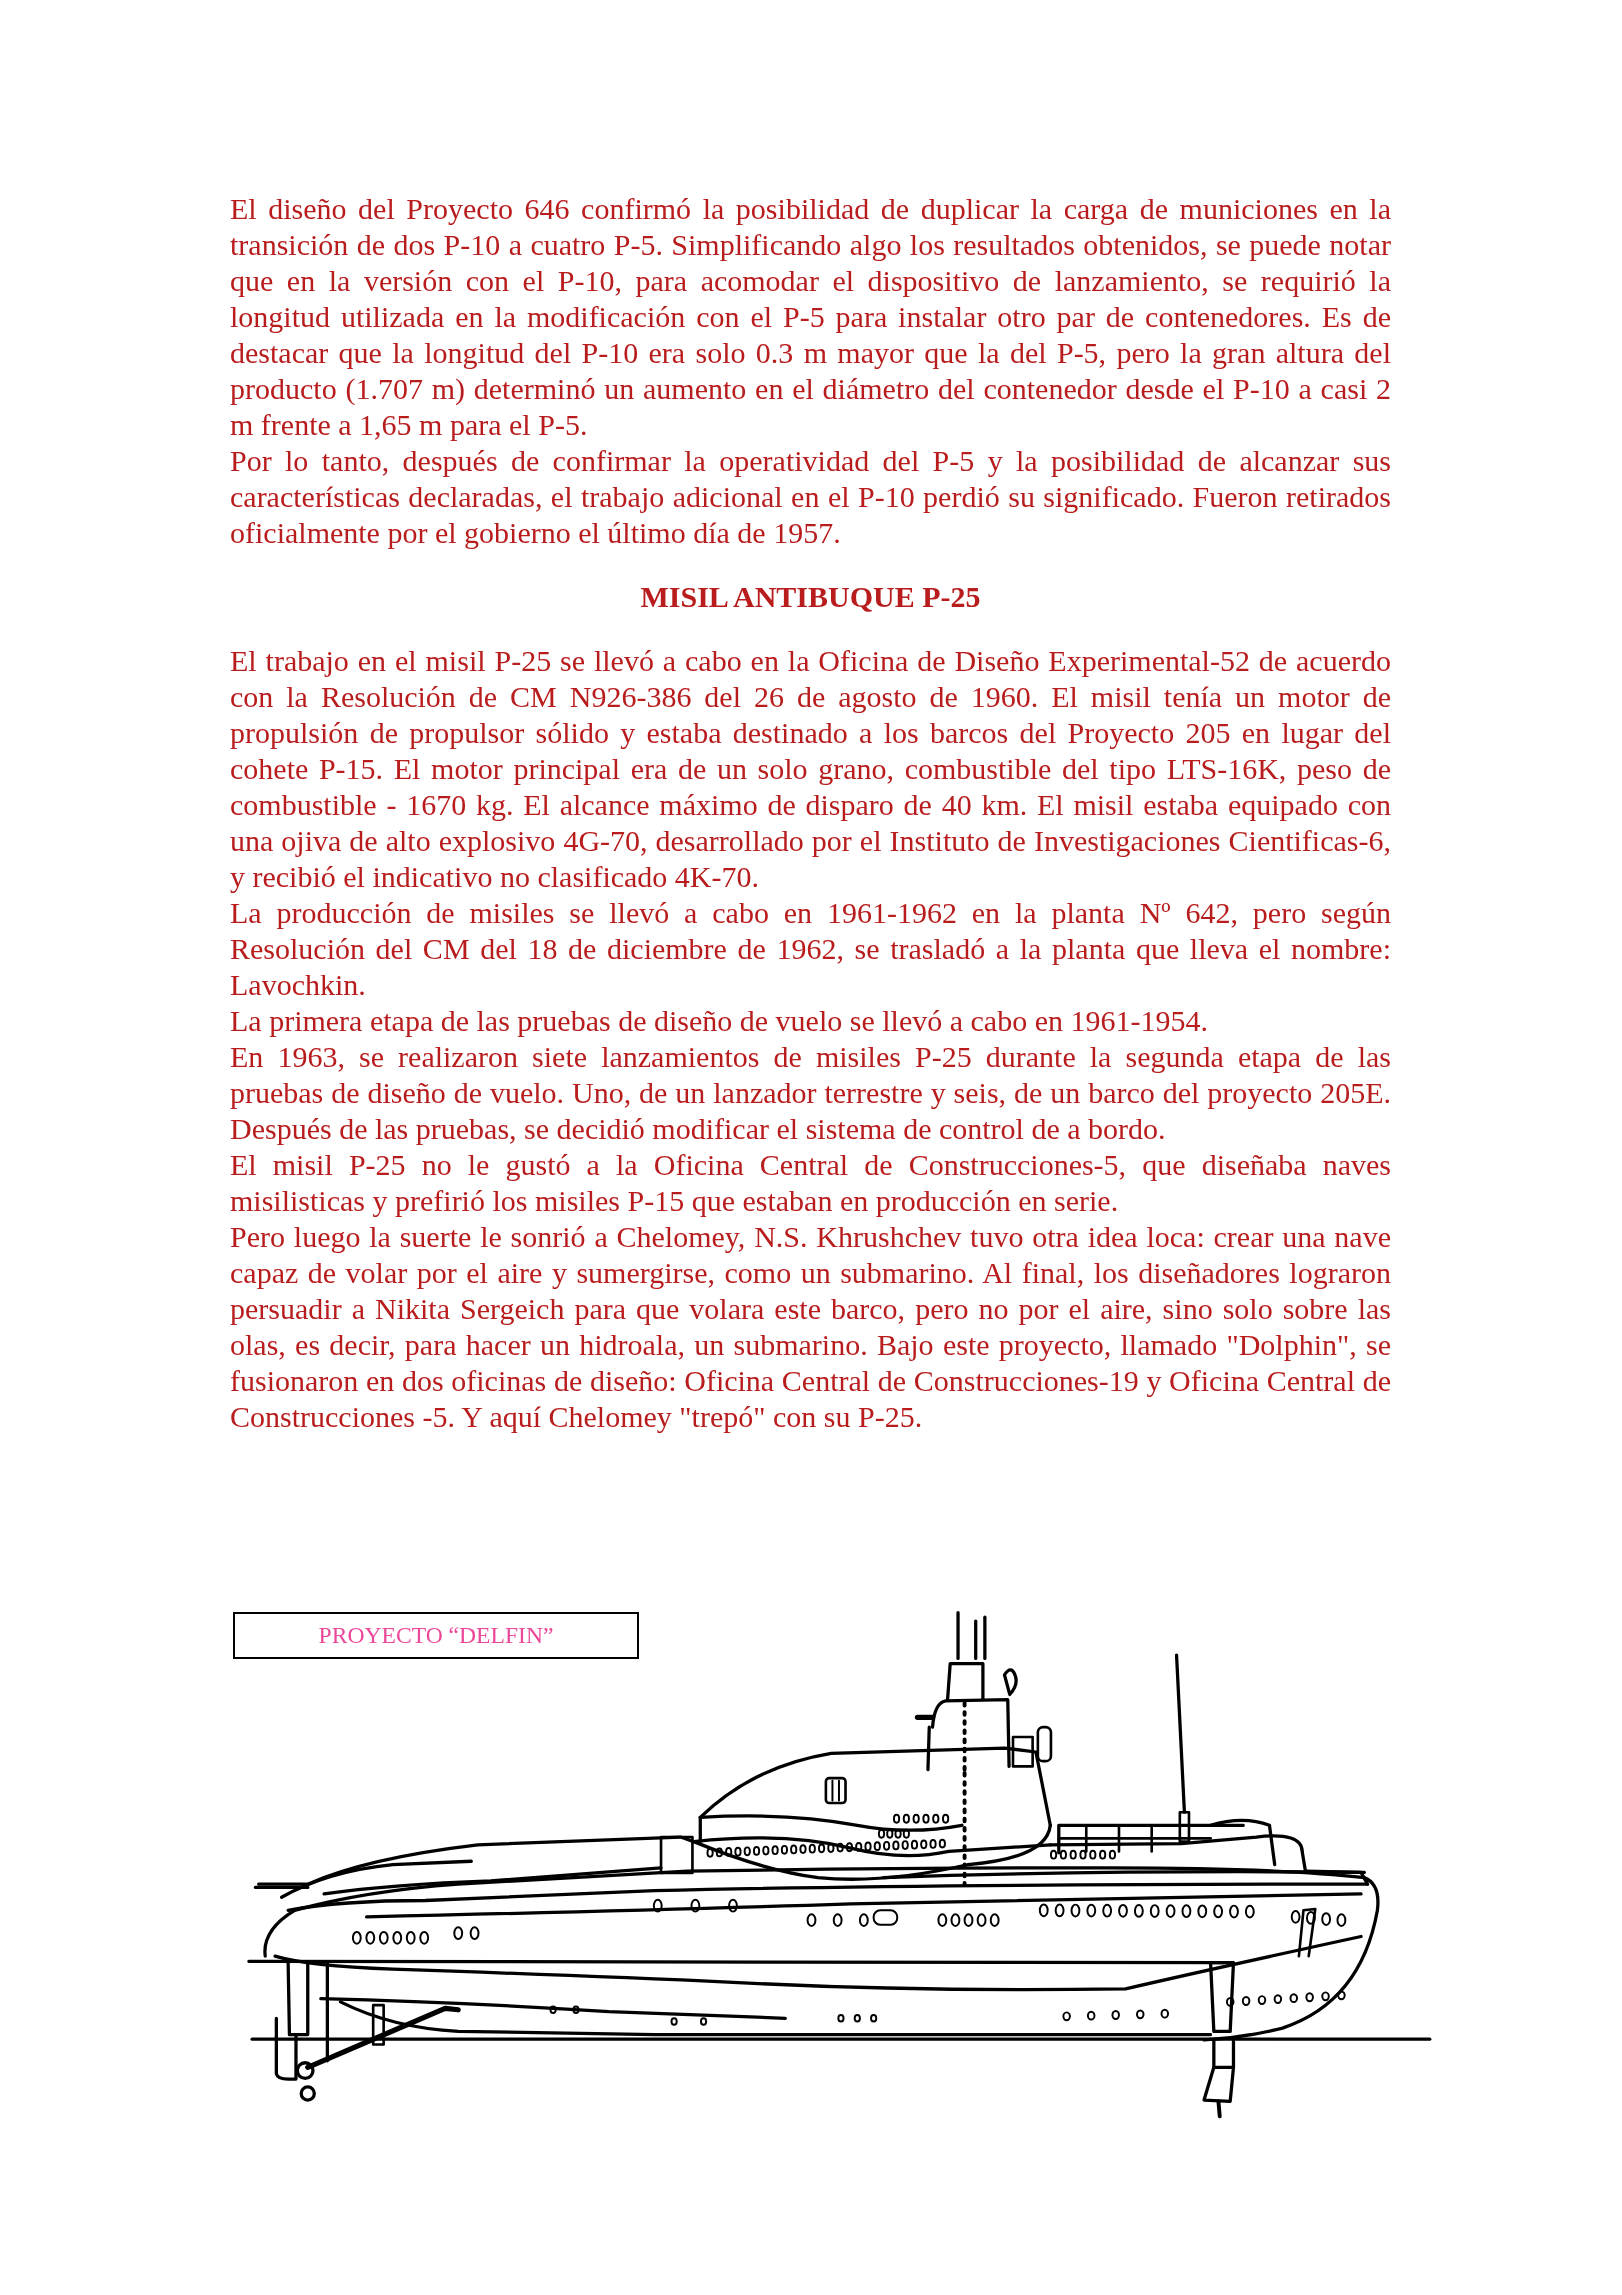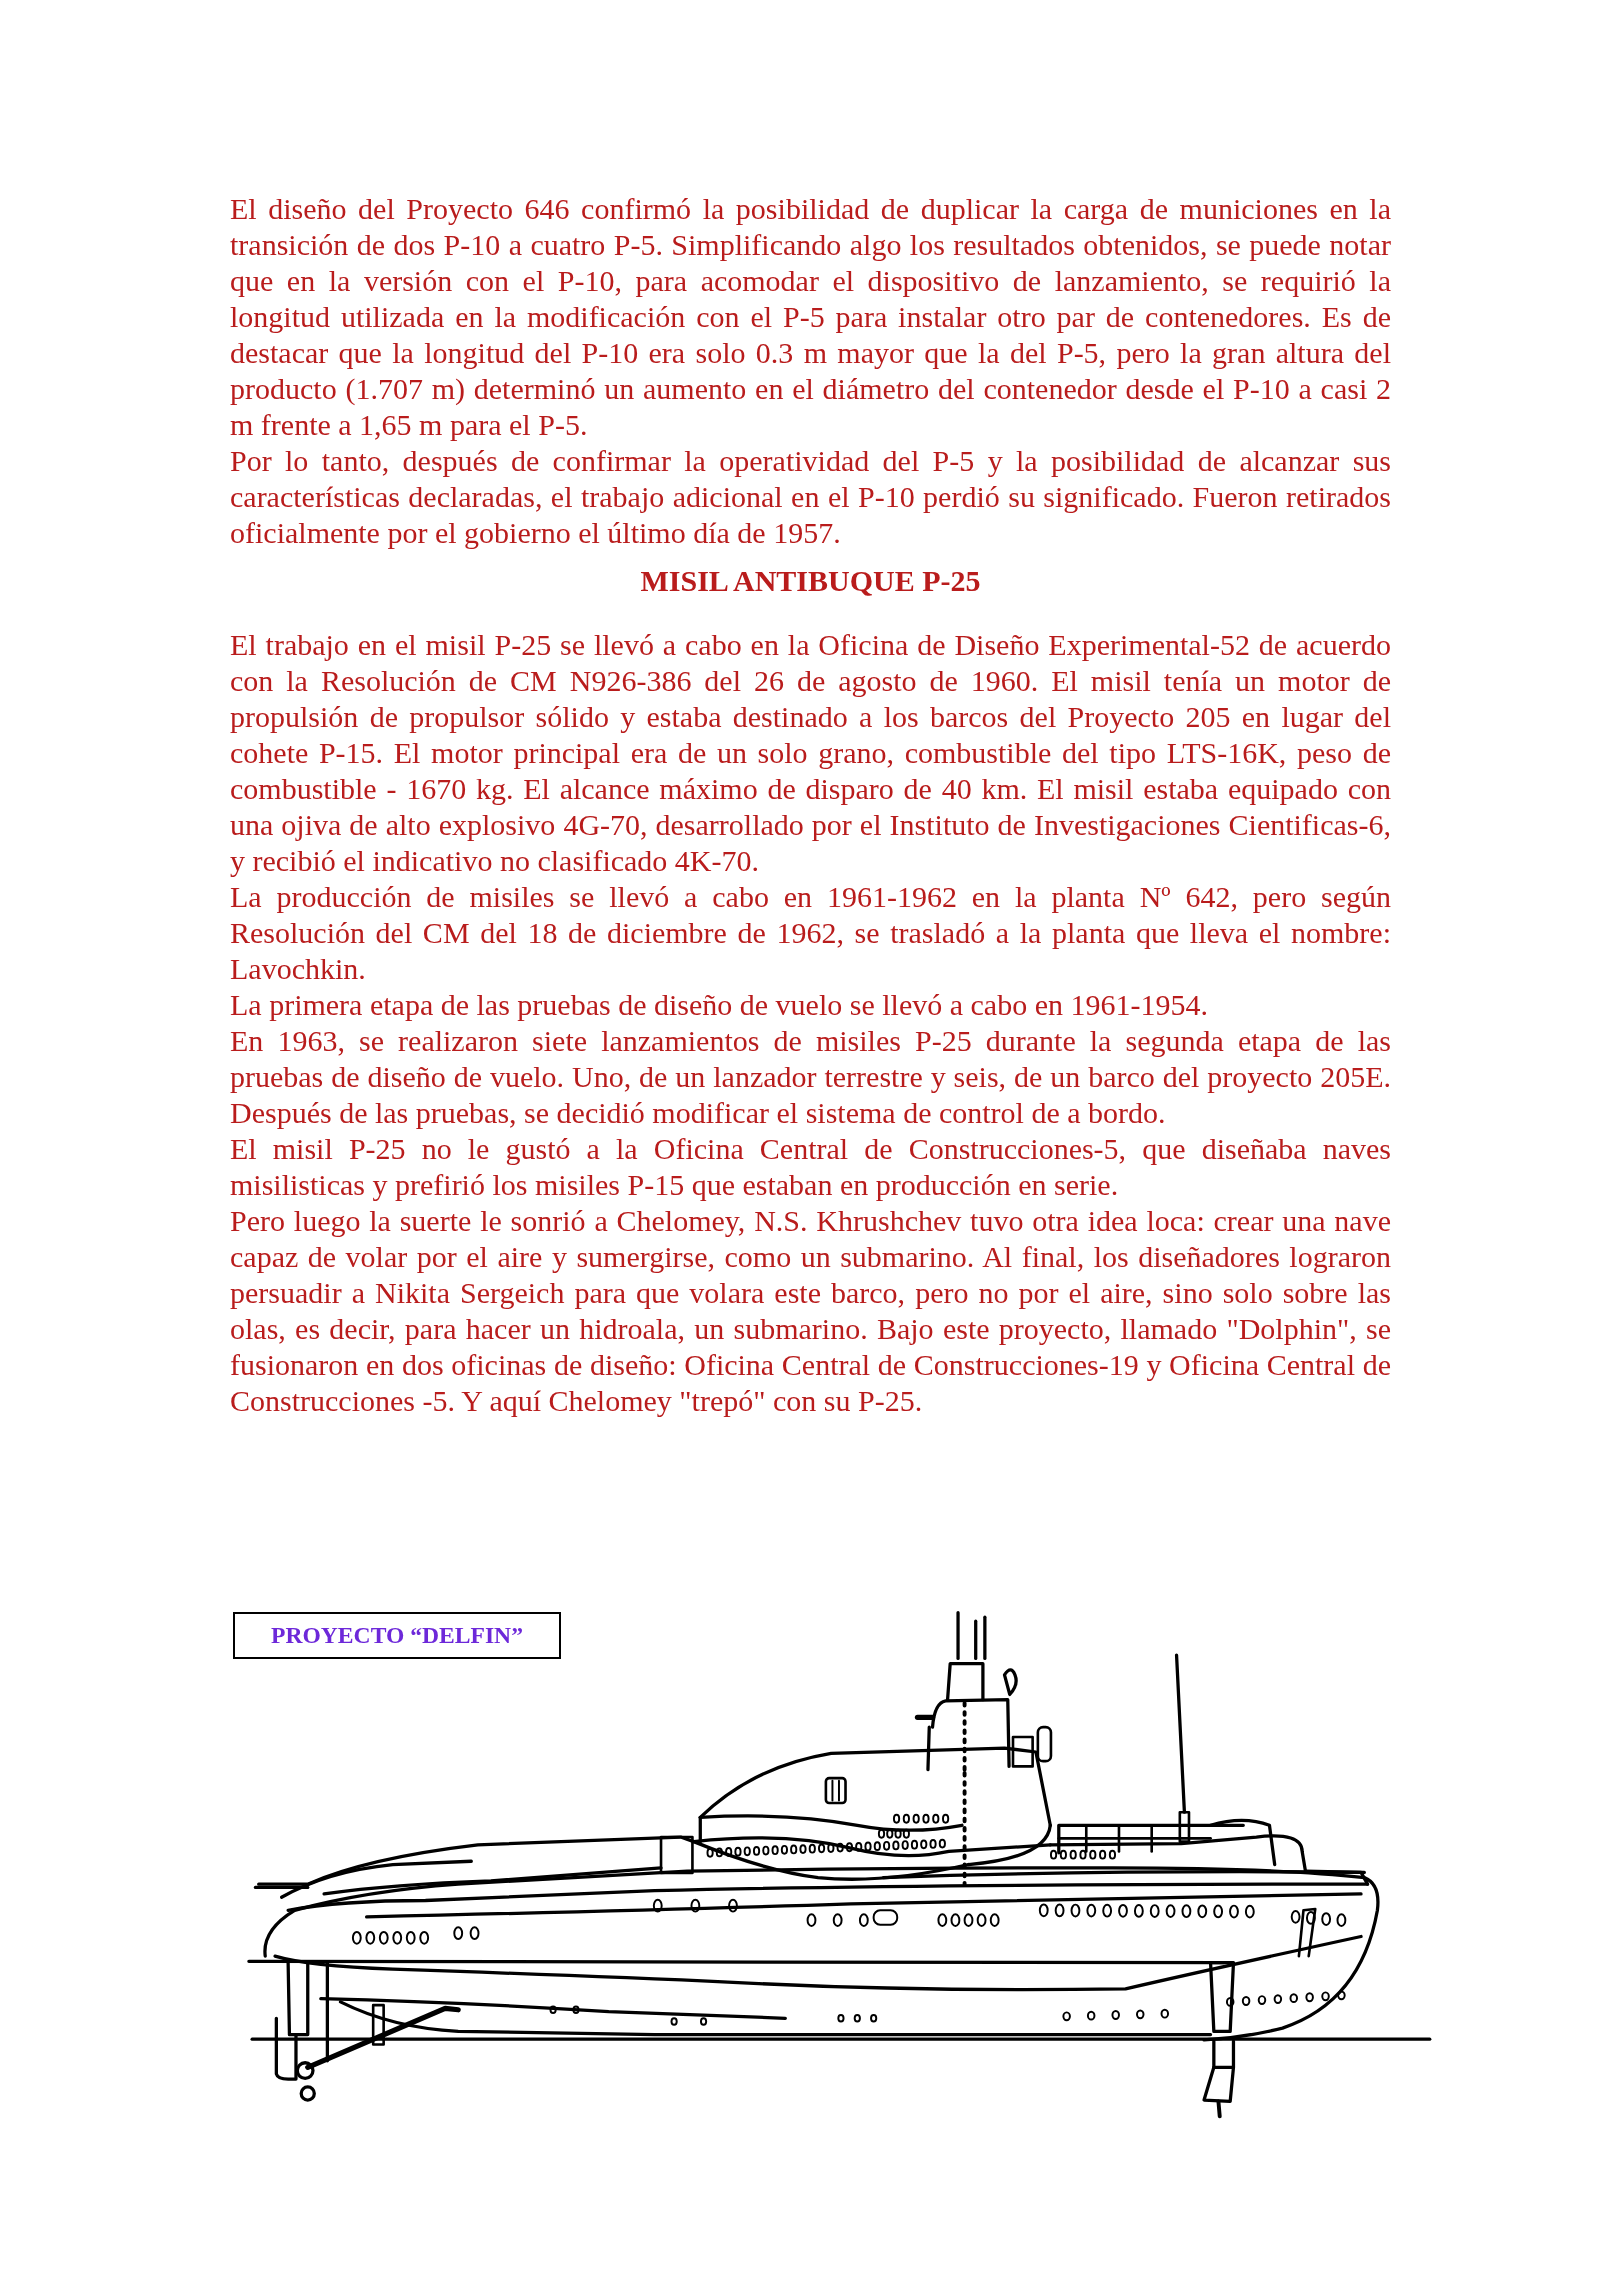--- a/index.html
+++ b/index.html
@@ -5,29 +5,29 @@
   html, body { margin: 0; padding: 0; background: #ffffff; }
   body { width: 1623px; height: 2295px; position: relative; overflow: hidden; }
   .page { position: absolute; left: 0; top: 0; width: 1623px; height: 2295px; background: #ffffff; }
   .text-col {
     position: absolute; left: 230px; top: 191px; width: 1161px;
     font-family: "Liberation Serif", "DejaVu Serif", serif;
     font-size: 30px; line-height: 36px; color: #b91c1c;
   }
   .para { margin: 0; text-align: justify; text-align-last: left; }
   .heading {
-    margin: 12px 0 28px 0; text-align: center; font-weight: bold;
+    margin: 28px 0 28px 0; text-align: center; font-weight: bold;
     font-size: 30px; line-height: 36px;
   }
   .label-box {
-    position: absolute; left: 233px; top: 1612px; width: 328px; height: 47px;
+    position: absolute; left: 233px; top: 1612px; width: 406px; height: 47px;
     border: 2px solid #000; box-sizing: border-box; background: #fff;
     display: flex; align-items: center; justify-content: center;
-    font-family: "Liberation Serif", "DejaVu Serif", serif; font-weight: bold;
-    font-size: 23.6px; color: #6d28d9;
+    font-family: "Liberation Serif", "DejaVu Serif", serif; font-weight: normal;
+    font-size: 23.6px; color: #ec4899;
   }
   .figure { position: absolute; left: 0; top: 0; width: 1623px; height: 2295px; pointer-events: none; }
   .figure svg { position: absolute; left: 0; top: 0; }
 </style>
 </head>
 <body>
 
 <div class="page">
   <div class="text-col">
     <p class="para">El diseño del Proyecto 646 confirmó la posibilidad de duplicar la carga de municiones en la transición de dos P-10 a cuatro P-5. Simplificando algo los resultados obtenidos, se puede notar que en la versión con el P-10, para acomodar el dispositivo de lanzamiento, se requirió la longitud utilizada en la modificación con el P-5 para instalar otro par de contenedores. Es de destacar que la longitud del P-10 era solo 0.3 m mayor que la del P-5, pero la gran altura del producto (1.707 m) determinó un aumento en el diámetro del contenedor desde el P-10 a casi 2 m frente a 1,65 m para el P-5.</p>

